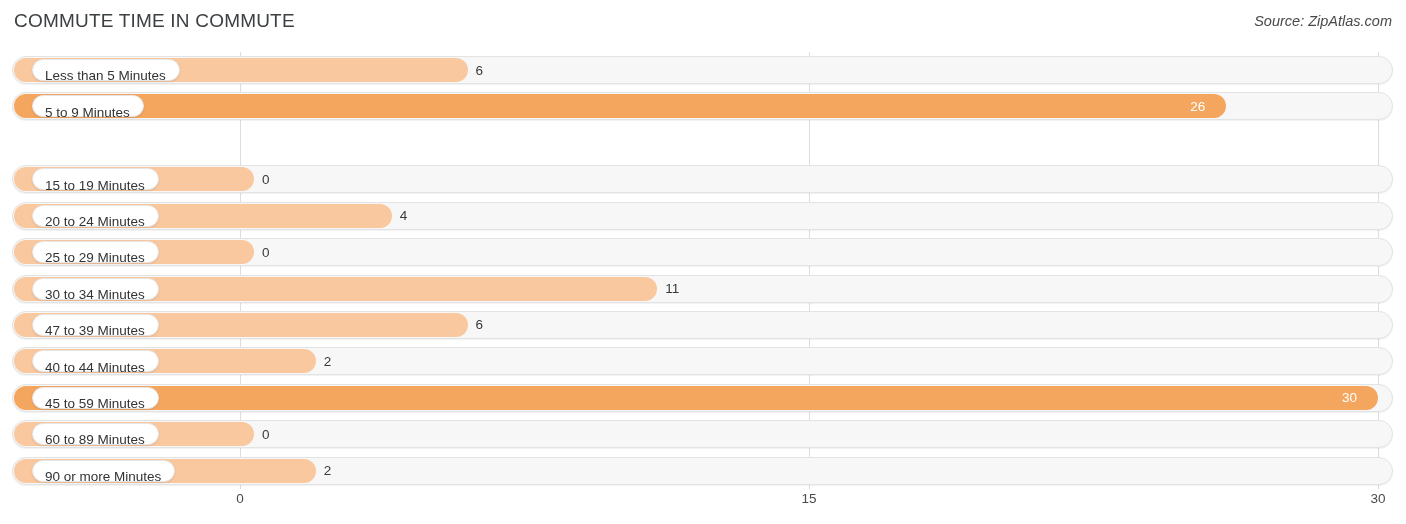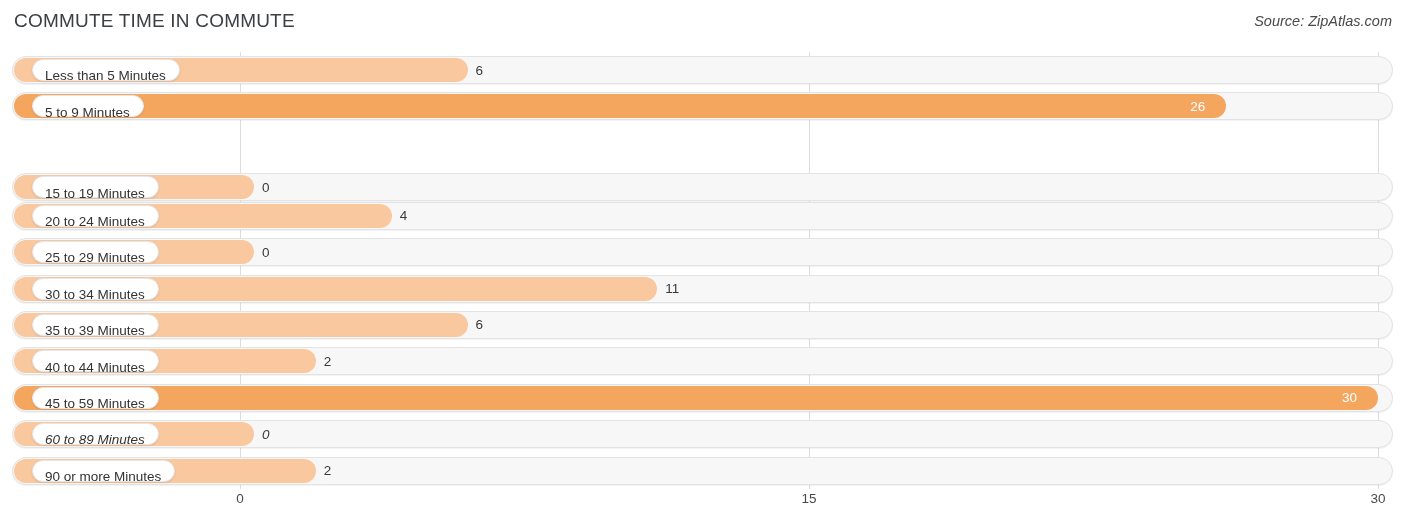--- a/index.html
+++ b/index.html
@@ -121,21 +121,21 @@
           <div class="value outside" style="left: 463.6px;">6</div>
         </div>
         <div class="row" style="top: 40.42px;">
           <div class="track"></div>
           <div class="bar solid" style="width: 1212.27px;"></div>
           <div class="pill">
             <span class="pill-label">5 to 9 Minutes</span>
           </div>
           <div class="value inside" style="left: 1178.27px;">26</div>
         </div>
-        <div class="row" style="top: 113.26px; margin-top: 8px;">
+        <div class="row" style="top: 113.26px;">
           <div class="track"></div>
           <div class="bar light" style="width: 240px;"></div>
           <div class="pill">
             <span class="pill-label">15 to 19 Minutes</span>
           </div>
           <div class="value outside" style="left: 250px;">0</div>
         </div>
         <div class="row" style="top: 149.68px;">
           <div class="track"></div>
           <div class="bar light" style="width: 377.733px;"></div>
@@ -157,41 +157,41 @@
           <div class="bar light" style="width: 643.267px;"></div>
           <div class="pill">
             <span class="pill-label">30 to 34 Minutes</span>
           </div>
           <div class="value outside" style="left: 653.267px;">11</div>
         </div>
         <div class="row" style="top: 258.94px;">
           <div class="track"></div>
           <div class="bar light" style="width: 453.6px;"></div>
           <div class="pill">
-            <span class="pill-label">35 to 39 Minutes</span>
+            <span class="pill-label">47 to 39 Minutes</span>
           </div>
           <div class="value outside" style="left: 463.6px;">6</div>
         </div>
         <div class="row" style="top: 295.36px;">
           <div class="track"></div>
           <div class="bar light" style="width: 301.867px;"></div>
           <div class="pill">
             <span class="pill-label">40 to 44 Minutes</span>
           </div>
           <div class="value outside" style="left: 311.867px;">2</div>
         </div>
         <div class="row" style="top: 331.78px;">
           <div class="track"></div>
           <div class="bar solid" style="width: 1364px;"></div>
           <div class="pill">
             <span class="pill-label">45 to 59 Minutes</span>
           </div>
           <div class="value inside" style="left: 1330px;">30</div>
         </div>
-        <div class="row" style="top: 368.2px; font-style: italic;">
+        <div class="row" style="top: 368.2px;">
           <div class="track"></div>
           <div class="bar light" style="width: 240px;"></div>
           <div class="pill">
             <span class="pill-label">60 to 89 Minutes</span>
           </div>
           <div class="value outside" style="left: 250px;">0</div>
         </div>
         <div class="row" style="top: 404.62px;">
           <div class="track"></div>
           <div class="bar light" style="width: 301.867px;"></div>

